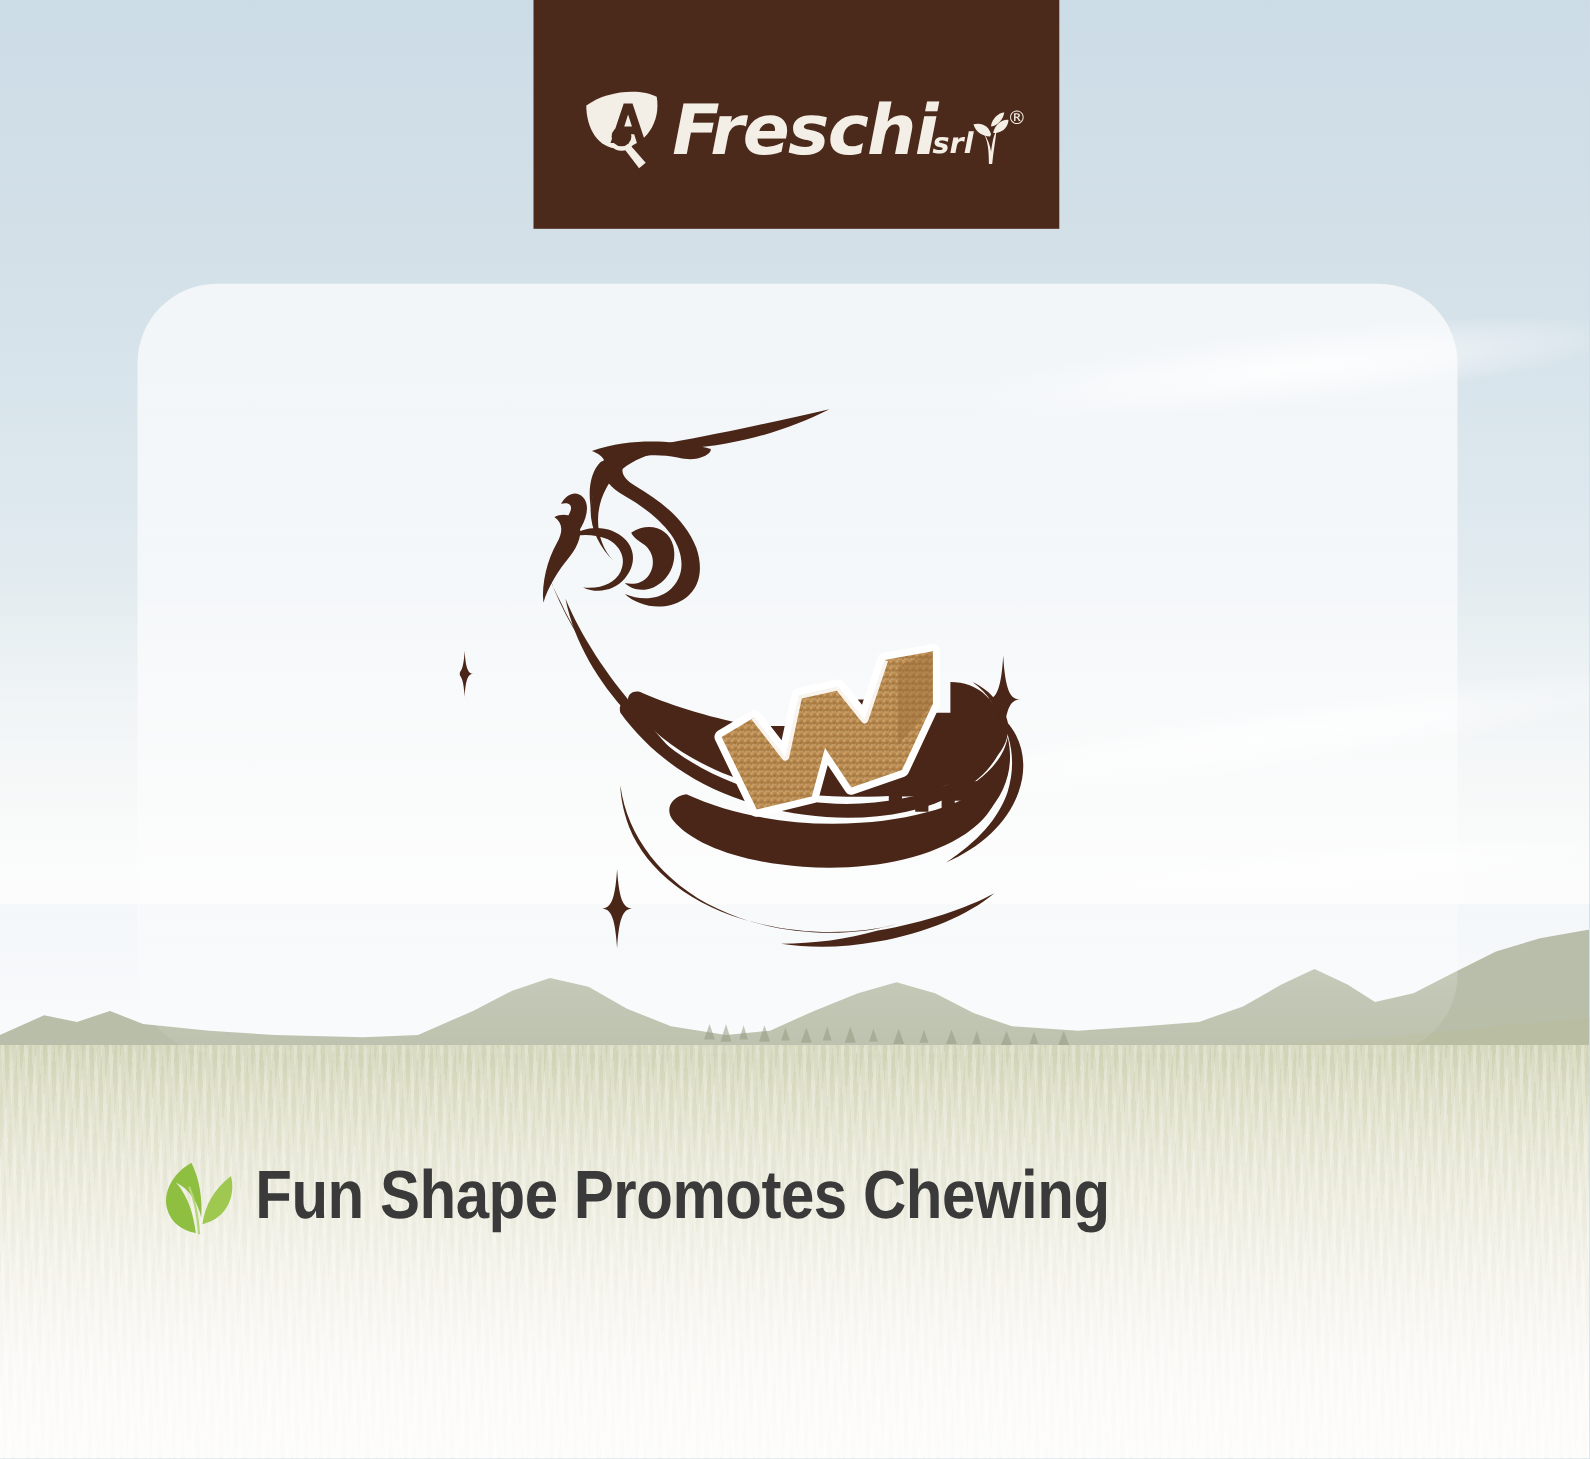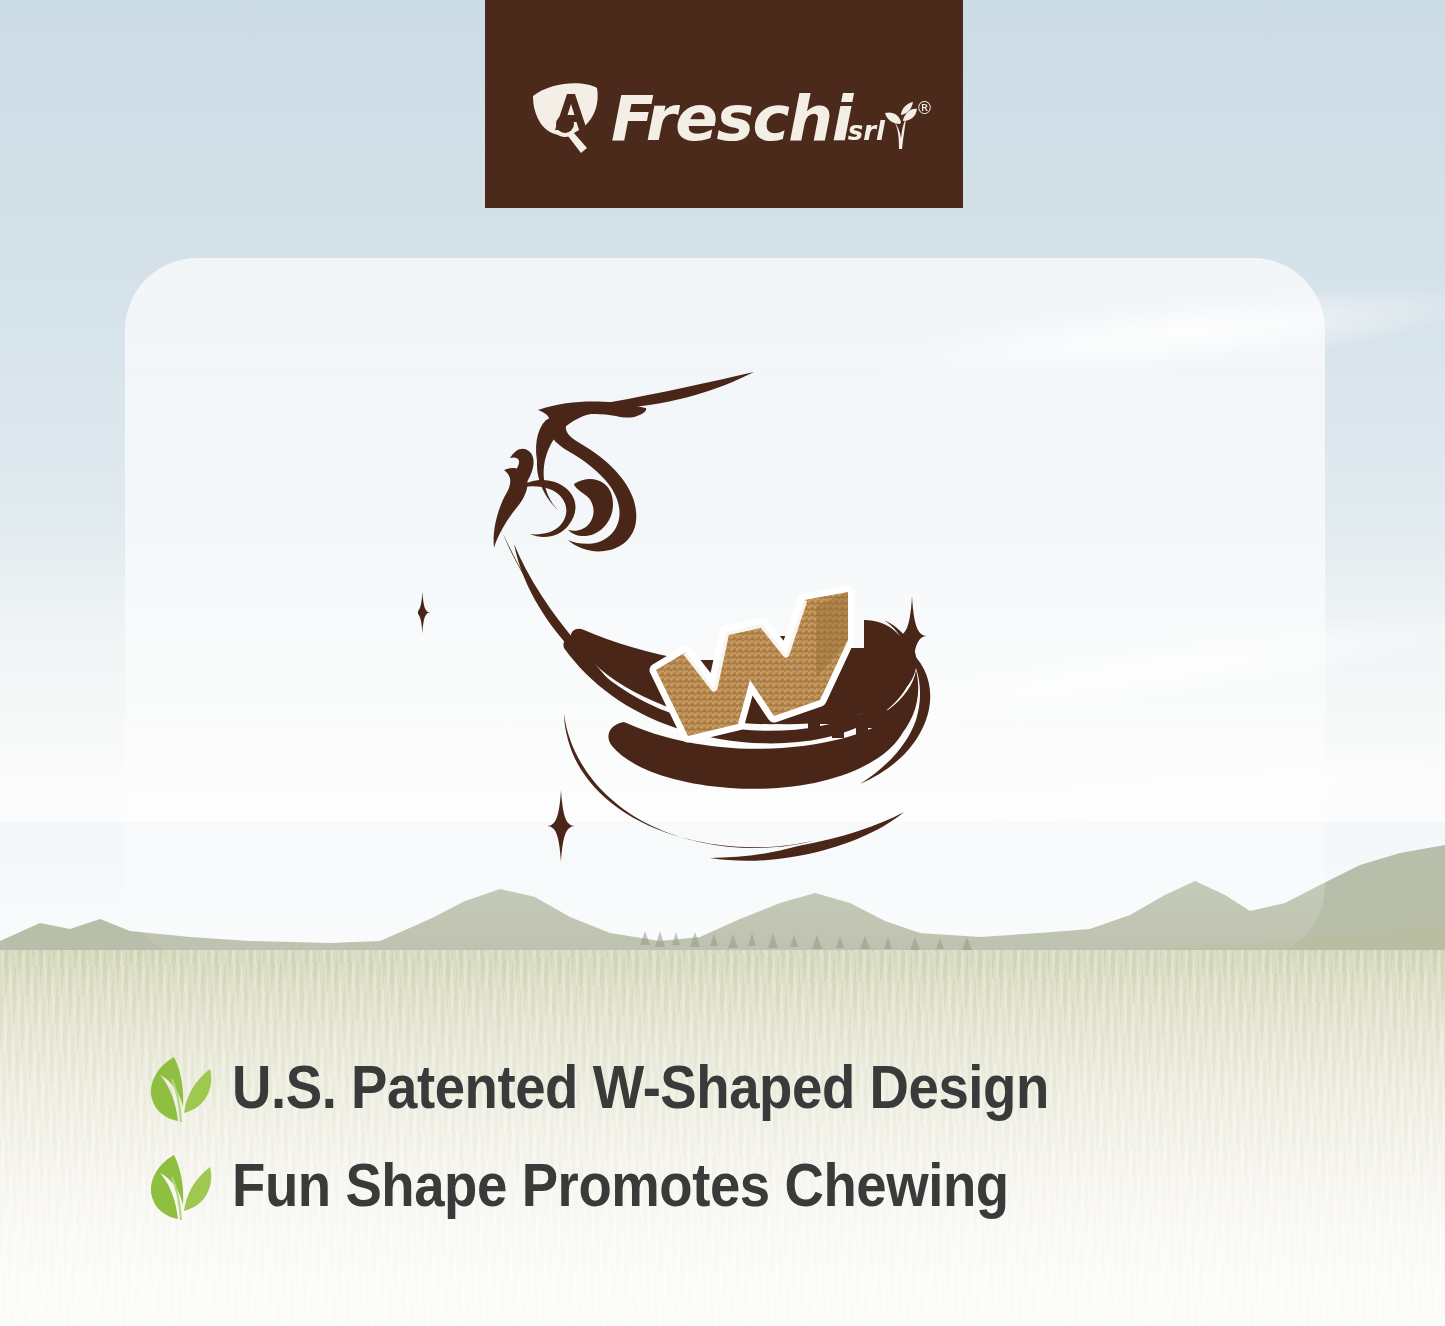--- a/index.html
+++ b/index.html
@@ -299,31 +299,20 @@
     </g>
     <g fill="#4a2618">
       <path d="M128,478 C136,478 141,474 143,442 C145,474 150,478 158,478
                C150,478 145,482 143,514 C141,482 136,478 128,478 Z"></path>
     </g>
   </svg>
 </div>
 
 <div class="bullets">
 
-  <div class="bullet">
-    <span class="leaf-icon">
-      <svg width="78" height="72" viewBox="0 0 78 72">
-        <path d="M38,70 C36,54 32,38 20,24 C32,30 40,42 43,56 C44,40 42,22 34,6
-                 C16,16 8,34 12,48 C15,60 26,68 38,70 Z" fill="#8fbf40"></path>
-        <path d="M44,62 C46,46 54,30 70,18 C74,34 68,50 54,58 C50,60 47,61 44,62 Z" fill="#9ec84f"></path>
-        <path d="M41,71 C40,56 38,42 32,28" fill="none" stroke="#b5d77a" stroke-width="2"></path>
-      </svg>
-    </span>
-    <span class="bullet-text">U.S. Patented W-Shaped Design</span>
-  </div>
 
 
   <div class="bullet">
     <span class="leaf-icon">
       <svg width="78" height="72" viewBox="0 0 78 72">
         <path d="M38,70 C36,54 32,38 20,24 C32,30 40,42 43,56 C44,40 42,22 34,6
                  C16,16 8,34 12,48 C15,60 26,68 38,70 Z" fill="#8fbf40"></path>
         <path d="M44,62 C46,46 54,30 70,18 C74,34 68,50 54,58 C50,60 47,61 44,62 Z" fill="#9ec84f"></path>
         <path d="M41,71 C40,56 38,42 32,28" fill="none" stroke="#b5d77a" stroke-width="2"></path>
       </svg>

